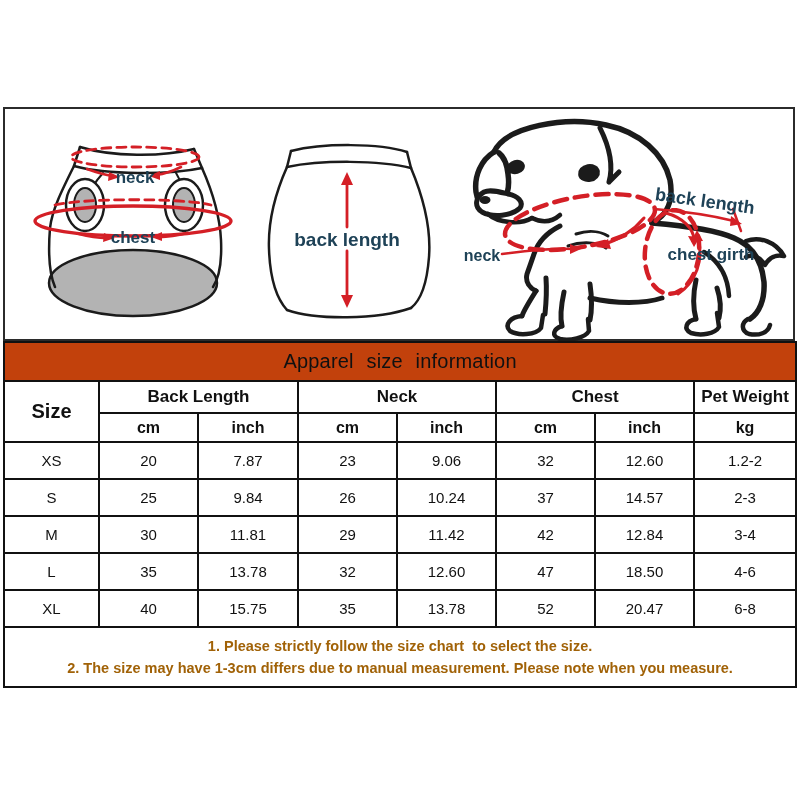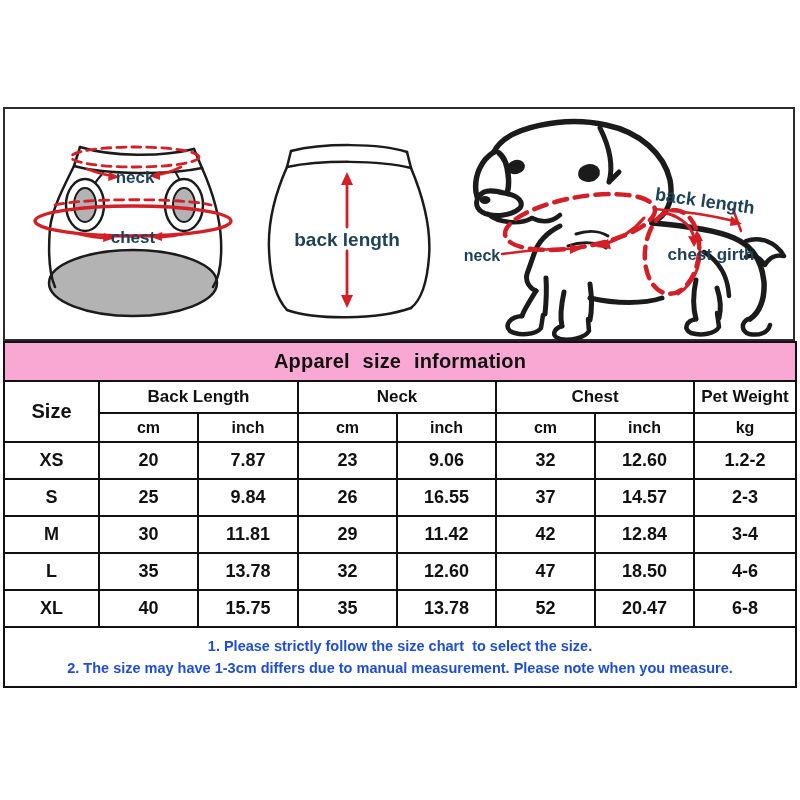--- a/index.html
+++ b/index.html
@@ -28,30 +28,30 @@
   .size-table{
     position:absolute;left:3px;top:341px;width:792px;
     border-collapse:collapse;table-layout:fixed;
     font-family:"Liberation Sans","DejaVu Sans",sans-serif;
   }
   .size-table td{
     border:2px solid #111111;text-align:center;vertical-align:middle;
     color:#111;padding:0;
   }
   .title-cell{
-    background:#f9a8d4;height:37px;font-size:20px;font-weight:bold;
+    background:#c2410c;height:37px;font-size:20px;font-weight:normal;
     word-spacing:7px;letter-spacing:.2px;
   }
   .gh{height:30px;font-size:17px;font-weight:bold;}
   .unit{height:27px;font-size:16px;font-weight:bold;margin-left:40px;}
   .sizecell{font-size:20px;font-weight:bold;}
-  .val{height:35px;font-size:18px;font-weight:bold;}
+  .val{height:35px;font-size:15px;font-weight:normal;}
   .notes-cell{height:58px;text-align:left;vertical-align:top;padding:3px 6px 0 4px;}
   .note-line{
-    font-size:14.5px;font-weight:bold;color:#1d4ed8;line-height:1.55;
+    font-size:14.5px;font-weight:bold;color:#a16207;line-height:1.55;
     white-space:pre-wrap;
   }
 </style>
 </head>
 <body>
 
 <div class="stage">
 
   <div class="illus-panel">
 
@@ -209,21 +209,21 @@
         <td class="val">9.06</td>
         <td class="val">32</td>
         <td class="val">12.60</td>
         <td class="val">1.2-2</td>
       </tr>
       <tr>
         <td class="val sizecell">S</td>
         <td class="val">25</td>
         <td class="val">9.84</td>
         <td class="val">26</td>
-        <td class="val">16.55</td>
+        <td class="val">10.24</td>
         <td class="val">37</td>
         <td class="val">14.57</td>
         <td class="val">2-3</td>
       </tr>
       <tr>
         <td class="val sizecell">M</td>
         <td class="val">30</td>
         <td class="val">11.81</td>
         <td class="val">29</td>
         <td class="val">11.42</td>

